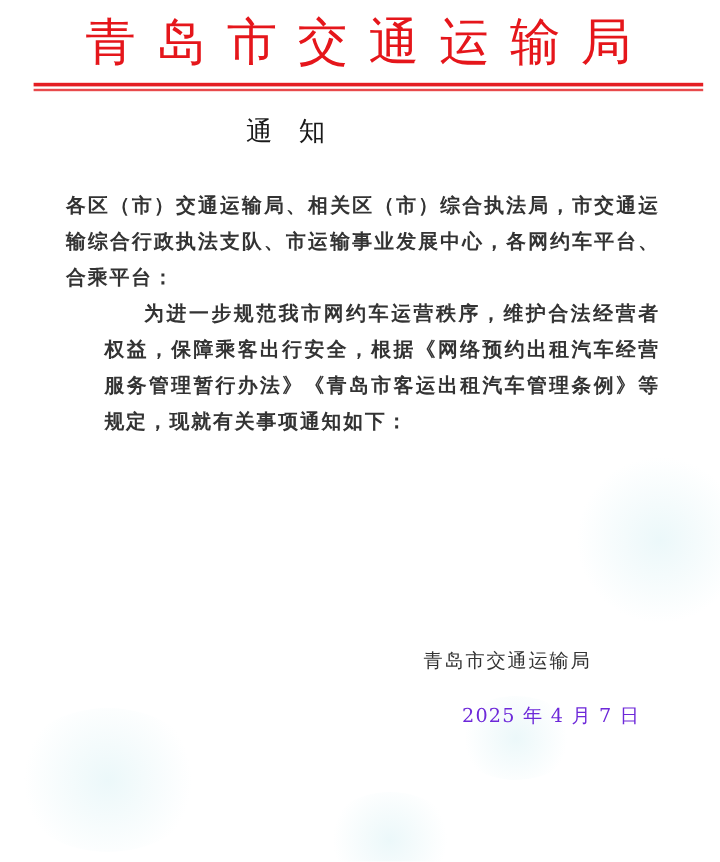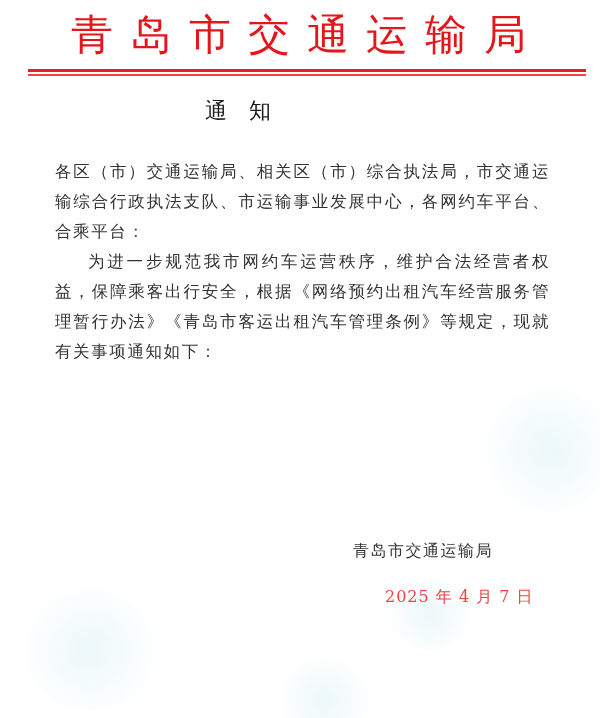--- a/index.html
+++ b/index.html
@@ -75,40 +75,42 @@
       width: 495px;
       top: 157px;
       font-size: 16.5px;
       line-height: 30px;
       color: #333333;
       letter-spacing: 1.6px;
       text-align: justify;
     }
     .body-text p {
       margin: 0;
+      font-weight: bold;
     }
     .body-text p.indent {
       text-indent: 2em;
+      margin-left: 32px;
     }
     .signature {
       position: absolute;
       left: 353px;
       top: 538px;
       font-size: 16px;
       line-height: 26px;
       color: #333333;
       letter-spacing: 1.5px;
     }
     .sign-date {
       position: absolute;
       left: 385px;
       top: 584px;
       font-size: 16px;
       line-height: 26px;
-      color: #ef4444;
+      color: #6d28d9;
       letter-spacing: 1px;
     }
   </style>
 </head>
 <body>
 
 <div class="watermark" style="left:10px; top:590px; width:160px; height:120px;"></div>
 <div class="watermark" style="left:270px; top:660px; width:110px; height:80px;"></div>
 <div class="watermark" style="left:480px; top:380px; width:140px; height:140px;"></div>
 <div class="watermark" style="left:380px; top:580px; width:100px; height:70px;"></div>

